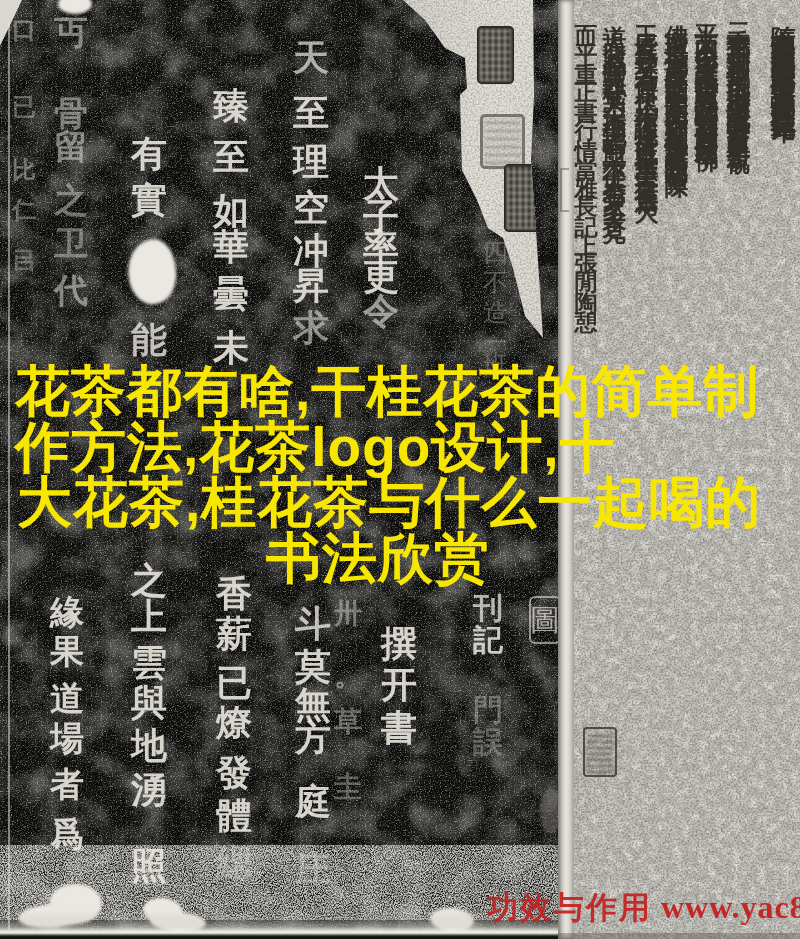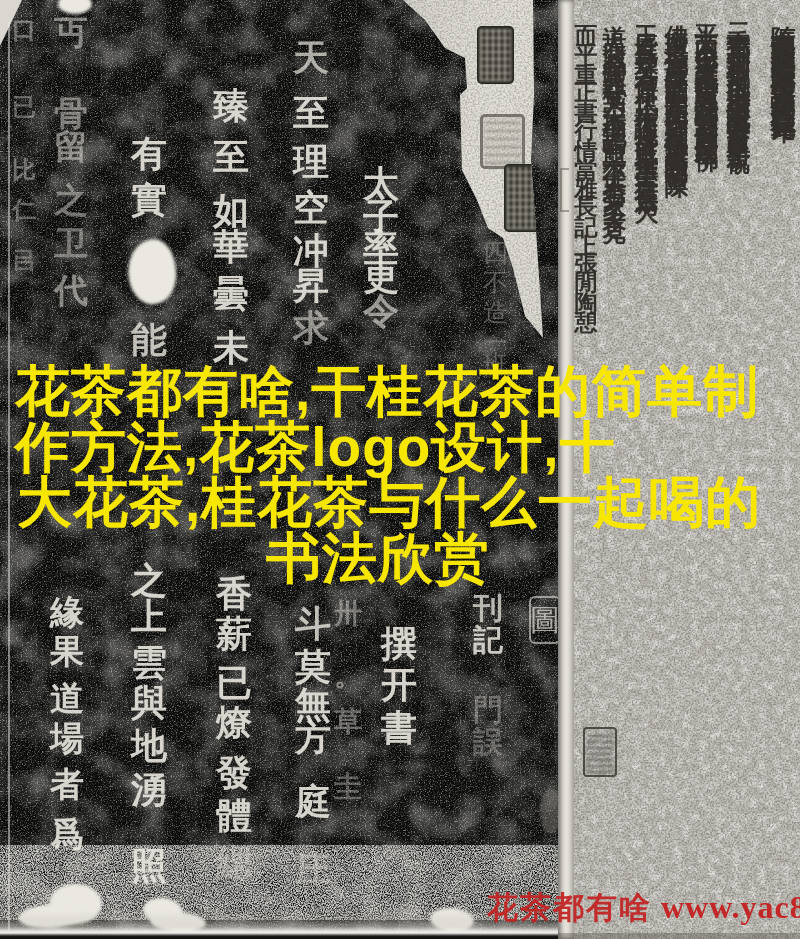--- a/index.html
+++ b/index.html
@@ -208,21 +208,21 @@
   <div class="bottom-edge-right"></div>
 
   <div class="title-overlay">
     <div class="tline t1">花茶都有啥,干桂花茶的简单制</div>
     <div class="tline t2">作方法,花茶logo设计,十</div>
     <div class="tline t3">大花茶,桂花茶与什么一起喝的</div>
     <div class="tline t4">书法欣赏</div>
   </div>
 
   <div class="watermark">
-    <span class="wm-cn">花茶都有啥</span><span class="wm-url">www.yac8.com</span>
+    <span class="wm-cn">功效与作用</span><span class="wm-url">www.yac8.com</span>
   </div>
 
 <div class="vcol" style="left: 768px; font-size: 25px; letter-spacing: 3px;">隋文帝暴閒珪斋慶深藏陳以有天下即位後詔天下選造佛舍利塔以仁壽元年</div>
     <div class="vcol" style="left: 724px; font-size: 24px; letter-spacing: 4px;">二季青鄧二州舍利塔下銘文也以倒禾道場縣隍記文與書皆出自率更手親覩</div>
     <div class="vcol" style="left: 692px; font-size: 24px; letter-spacing: 4px;">平文内云以今大海大業九季時得湯之縣隍悬到鞋寺遵勒自廿三卿仕民奉佛</div>
     <div class="vcol" style="left: 662px; font-size: 24px; letter-spacing: 5px;">佛齊與道場七層塔裝拜述開皇大閒先後因舍利枝事佛游籬媽陝明帝禦陳</div>
     <div class="vcol" style="left: 632px; font-size: 24px; letter-spacing: 6px;">玉庭皆爲韓文公為有唐一代正宗作課迎佛者贱良垂無生書之佳舊為大</div>
     <div class="vcol" style="left: 600px; font-size: 24px; letter-spacing: 7px;">道人而藏今歸莫西秘芺乃宋木檷記稿有與二本從末金石家多未之見</div>
     <div class="vcol" style="left: 572px; font-size: 23px; letter-spacing: 19px;">而平重正書行情當雅長記上張閒陶憩</div>
     <div class="rseal" style="left: 583px; top: 727px; width: 30px; height: 46px;">

